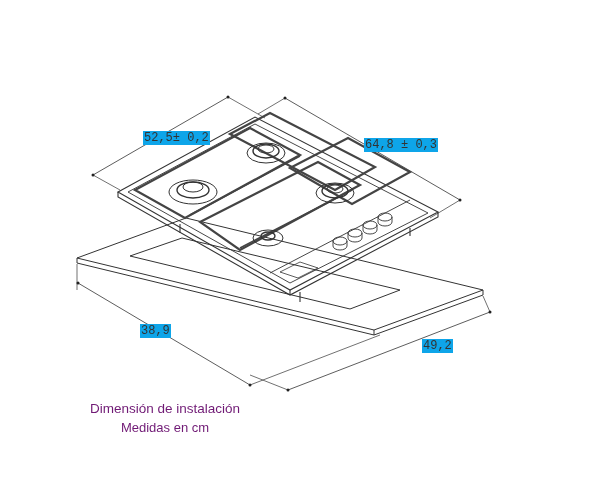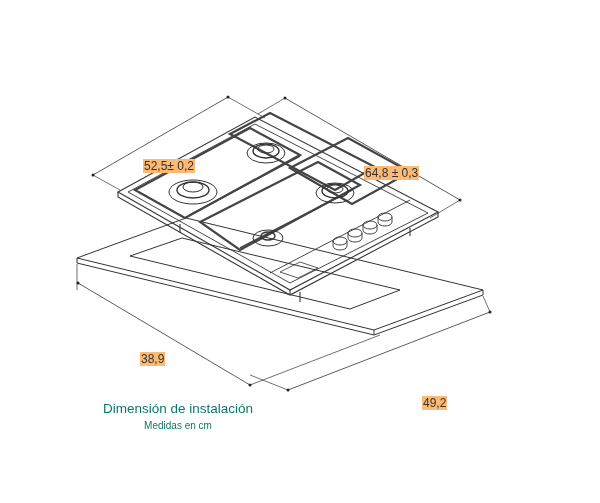--- a/index.html
+++ b/index.html
@@ -1,21 +1,21 @@
 <!DOCTYPE html>
 <html><head>
   <meta charset="utf-8">
   <style>
     html, body { margin: 0; padding: 0; background: #ffffff; }
     body { width: 600px; height: 503px; position: relative; overflow: hidden; font-family: "Liberation Sans", sans-serif; }
     #drawing { position: absolute; left: 0; top: 0; width: 600px; height: 503px; }
-    .dim-label { position: absolute; font-family: Liberation Sans, sans-serif; font-size: 12px; color: #333; background: #fdba74; padding: 0 1px; white-space: nowrap; margin-top: 28px; }
-    .caption { position: absolute; left: 0; width: 330px; text-align: center; font-family: "Liberation Sans", sans-serif; color: #0f766e; margin-left: 13px; }
+    .dim-label { position: absolute; font-family: Liberation Mono, monospace; font-size: 12px; color: #333; background: #0ea5e9; padding: 0 1px; white-space: nowrap; }
+    .caption { position: absolute; left: 0; width: 330px; text-align: center; font-family: "Liberation Sans", sans-serif; color: #701a75; }
     .caption-title { top: 401px; font-size: 13.5px; }
-    .caption-sub { top: 420px; font-size: 10px; }
+    .caption-sub { top: 420px; font-size: 13px; }
   </style>
 </head>
 <body>
 
 <svg id="drawing" viewBox="0 0 600 503" xmlns="http://www.w3.org/2000/svg">
   <g fill="none" stroke="#333" stroke-width="1">
 
     <g>
       <polygon points="77,258 186,218 483,290 374,330"></polygon>
       <polyline points="77,258 77,263 374,335 483,295 483,290"></polyline>
@@ -119,16 +119,16 @@
     <circle cx="78" cy="283" r="1.5"></circle>
       <circle cx="250" cy="385" r="1.5"></circle>
     <circle cx="288" cy="390" r="1.5"></circle>
       <circle cx="490" cy="312" r="1.5"></circle>
   </g>
 </svg>
 
 <span class="dim-label" style="left:143px; top:131px;">52,5± 0,2</span>
 <span class="dim-label" style="left:364px; top:138px;">64,8 ± 0,3</span>
 <span class="dim-label" style="left:140px; top:324px;">38,9</span>
-<span class="dim-label" style="left:422px; top:368px;">49,2</span>
+<span class="dim-label" style="left:422px; top:339px;">49,2</span>
 
 <div class="caption caption-title">Dimensión de instalación</div>
 <div class="caption caption-sub">Medidas en cm</div>
 
 </body></html>

